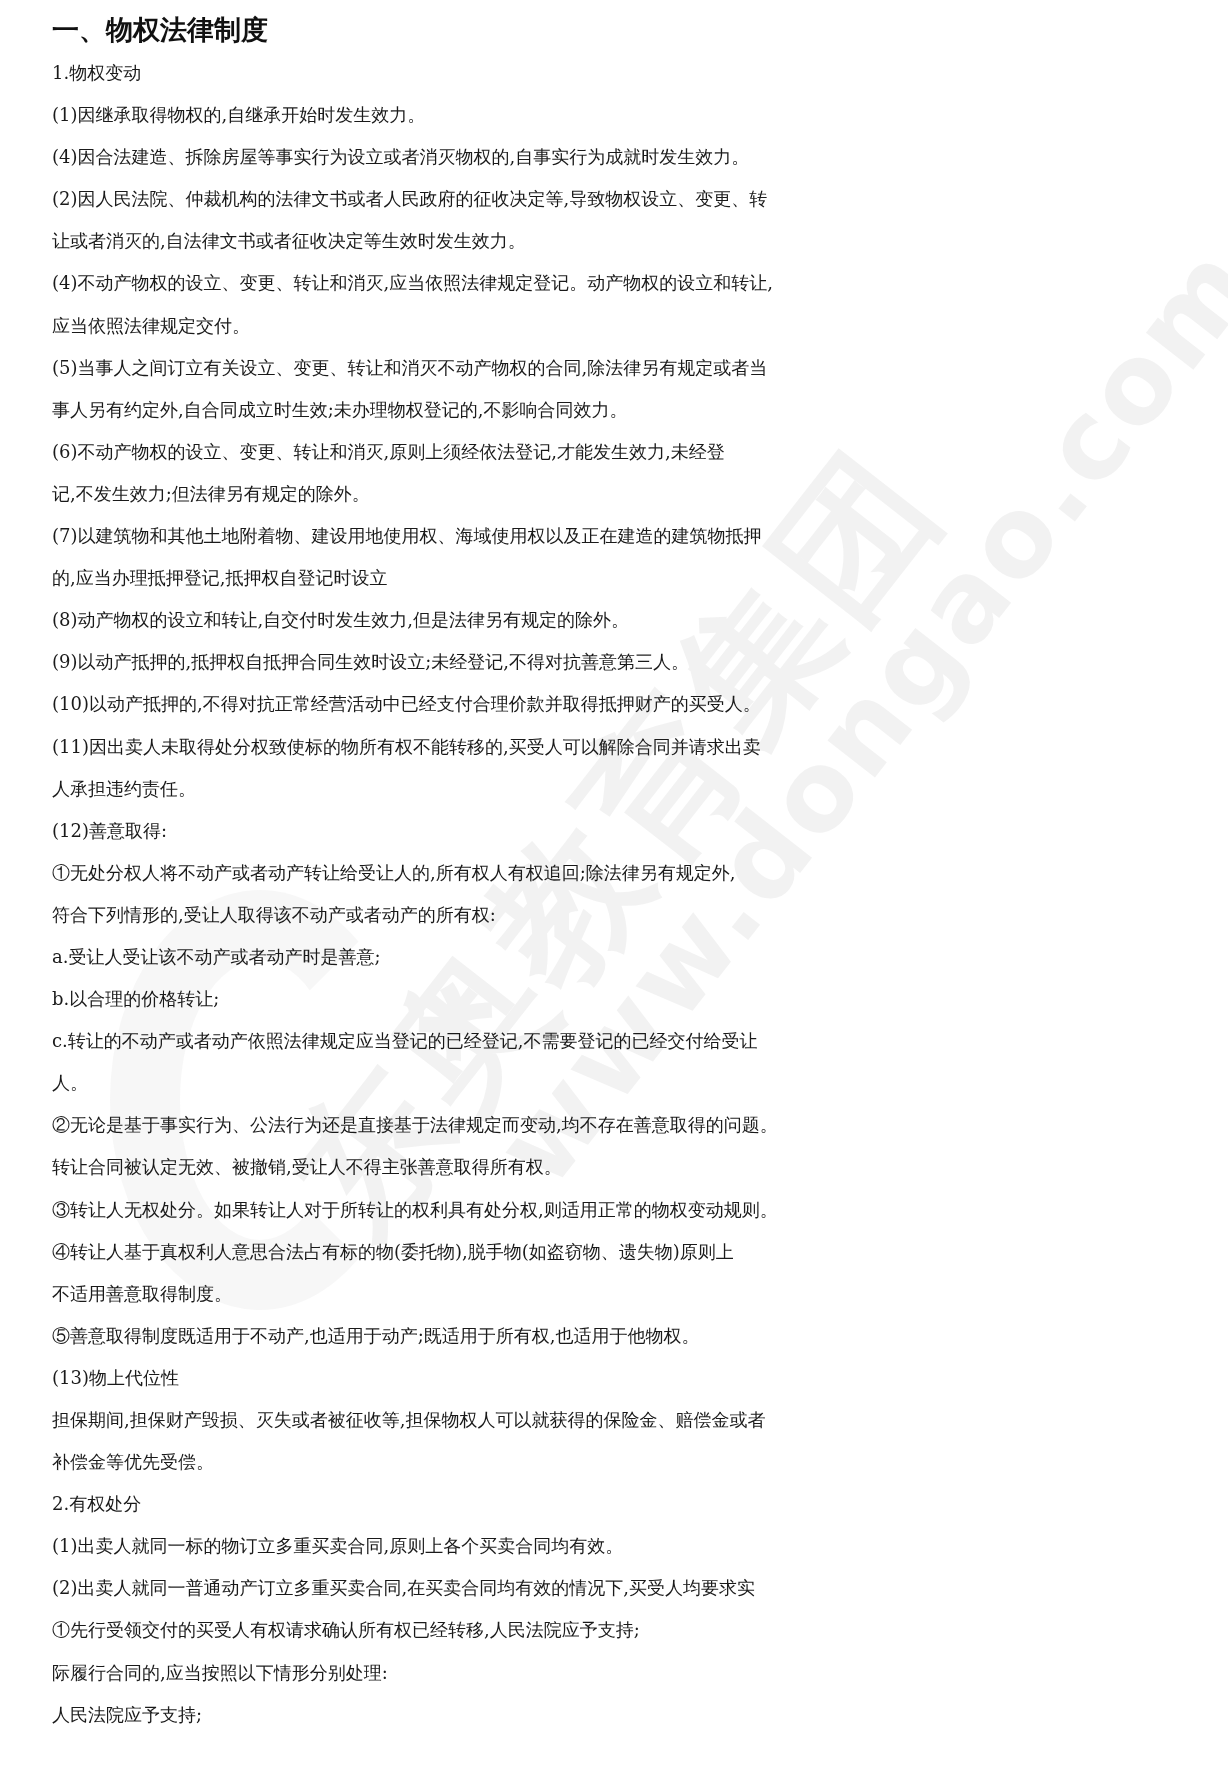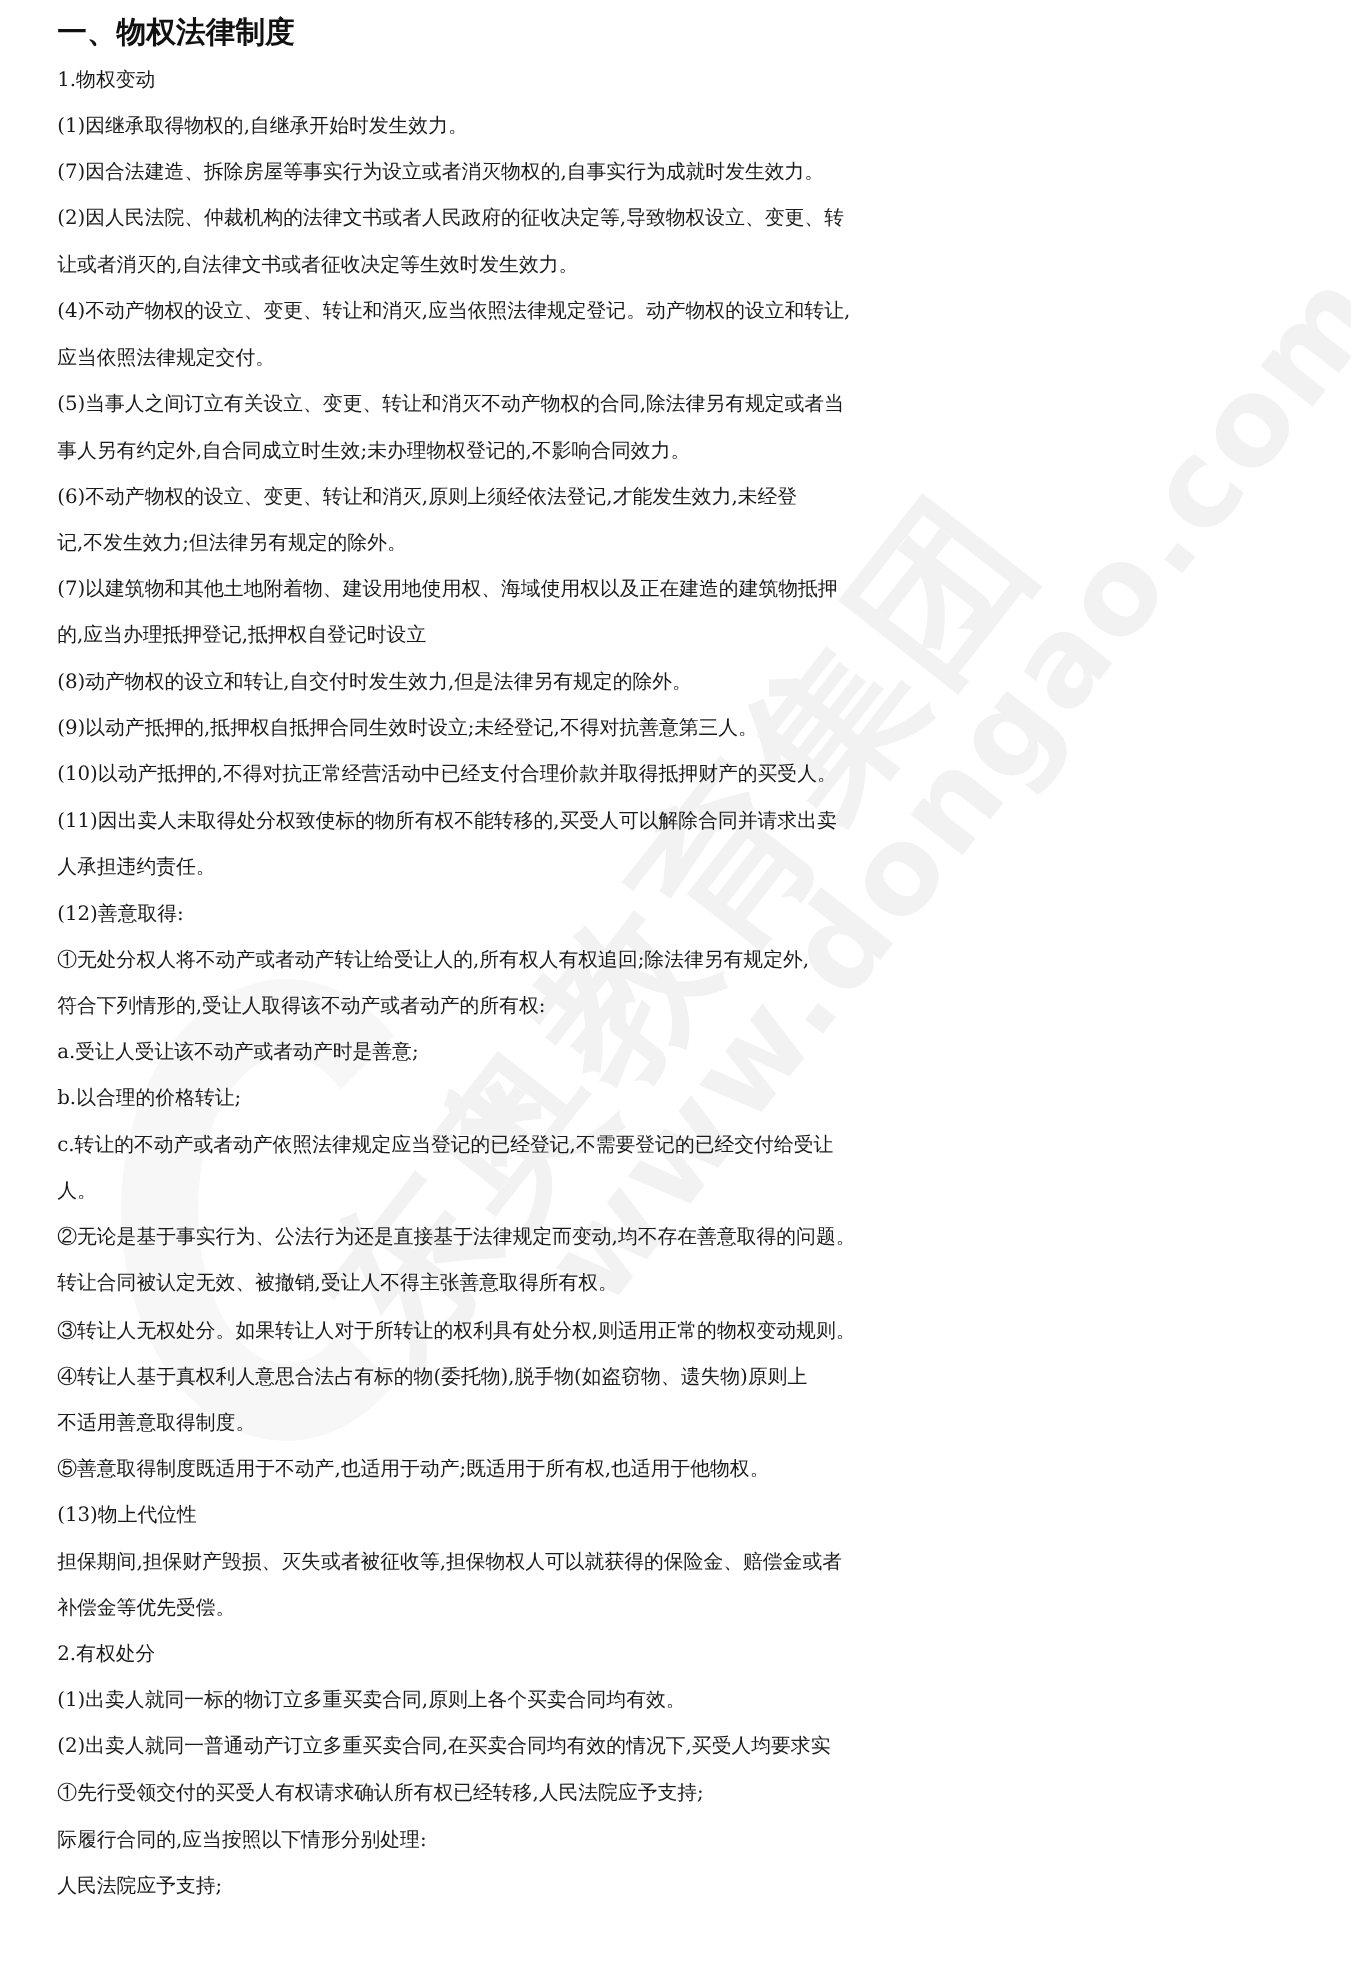--- a/index.html
+++ b/index.html
@@ -90,21 +90,21 @@
   <div class="wm-logo"></div>
   <div class="wm-text wm-main">东奥教育集团</div>
   <div class="wm-text wm-url">www.dongao.com</div>
 </div>
 
 <div class="page">
   <h1 class="heading">一、物权法律制度</h1>
   <div>
     <p class="line">1.物权变动</p>
     <p class="line">(1)因继承取得物权的,自继承开始时发生效力。</p>
-    <p class="line">(7)因合法建造、拆除房屋等事实行为设立或者消灭物权的,自事实行为成就时发生效力。</p>
+    <p class="line">(4)因合法建造、拆除房屋等事实行为设立或者消灭物权的,自事实行为成就时发生效力。</p>
     <p class="line">(2)因人民法院、仲裁机构的法律文书或者人民政府的征收决定等,导致物权设立、变更、转</p>
     <p class="line">让或者消灭的,自法律文书或者征收决定等生效时发生效力。</p>
     <p class="line">(4)不动产物权的设立、变更、转让和消灭,应当依照法律规定登记。动产物权的设立和转让,</p>
     <p class="line">应当依照法律规定交付。</p>
     <p class="line">(5)当事人之间订立有关设立、变更、转让和消灭不动产物权的合同,除法律另有规定或者当</p>
     <p class="line">事人另有约定外,自合同成立时生效;未办理物权登记的,不影响合同效力。</p>
     <p class="line">(6)不动产物权的设立、变更、转让和消灭,原则上须经依法登记,才能发生效力,未经登</p>
     <p class="line">记,不发生效力;但法律另有规定的除外。</p>
     <p class="line">(7)以建筑物和其他土地附着物、建设用地使用权、海域使用权以及正在建造的建筑物抵押</p>
     <p class="line">的,应当办理抵押登记,抵押权自登记时设立</p>

